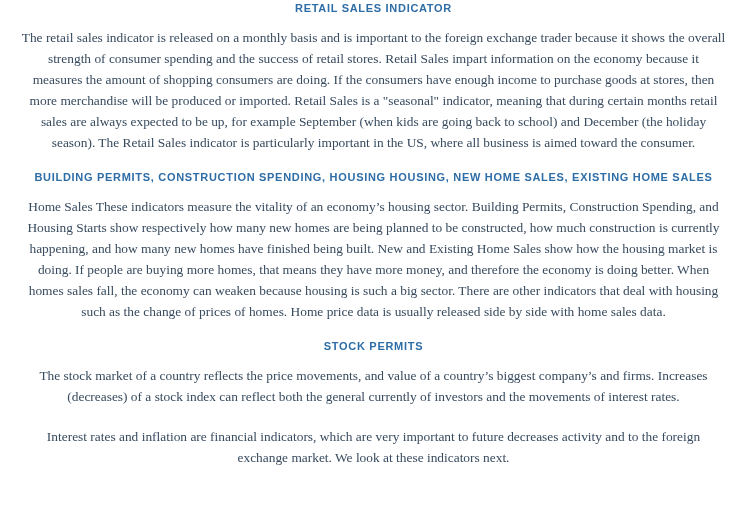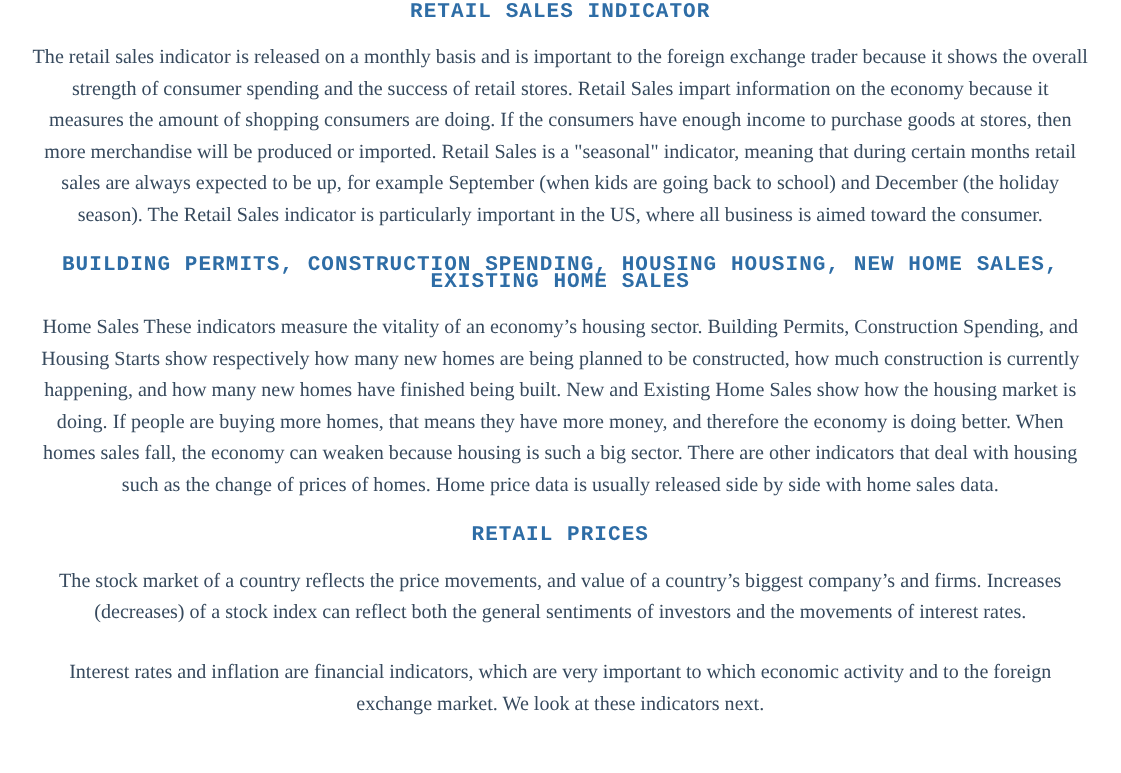--- a/index.html
+++ b/index.html
@@ -12,22 +12,22 @@
     height: 515px;
     overflow: hidden;
   }
   .page {
     box-sizing: border-box;
     width: 747px;
     padding: 3px 20px 0;
     text-align: center;
   }
   .section-heading {
-    font-family: Liberation Mono, monospace;
-    font-size: 14px;
+    font-family: Liberation Sans, sans-serif;
+    font-size: 11px;
     font-weight: bold;
     letter-spacing: 0.7px;
     color: var(--heading_color, #2e6da6);
     margin: 0 0 13px 0;
     line-height: 11px;
   }
   .para {
     font-family: Liberation Serif, serif;
     font-size: 13.4px;
     line-height: 21px;
@@ -43,17 +43,17 @@
 <body>
 
 <div class="page">
 
   <h2 class="section-heading">RETAIL SALES INDICATOR</h2>
   <p class="para">The retail sales indicator is released on a monthly basis and is important to the foreign exchange trader because it shows the overall strength of consumer spending and the success of retail stores. Retail Sales impart information on the economy because it measures the amount of shopping consumers are doing. If the consumers have enough income to purchase goods at stores, then more merchandise will be produced or imported. Retail Sales is a "seasonal" indicator, meaning that during certain months retail sales are always expected to be up, for example September (when kids are going back to school) and December (the holiday season). The Retail Sales indicator is particularly important in the US, where all business is aimed toward the consumer.</p>
 
   <h2 class="section-heading">BUILDING PERMITS, CONSTRUCTION SPENDING, HOUSING HOUSING, NEW HOME SALES, EXISTING HOME SALES</h2>
   <p class="para">Home Sales These indicators measure the vitality of an economy’s housing sector. Building Permits, Construction Spending, and Housing Starts show respectively how many new homes are being planned to be constructed, how much construction is currently happening, and how many new homes have finished being built. New and Existing Home Sales show how the housing market is doing. If people are buying more homes, that means they have more money, and therefore the economy is doing better. When homes sales fall, the economy can weaken because housing is such a big sector. There are other indicators that deal with housing such as the change of prices of homes. Home price data is usually released side by side with home sales data.</p>
 
-  <h2 class="section-heading">RETAIL PRICES</h2>
-  <p class="para">The stock market of a country reflects the price movements, and value of a country’s biggest company’s and firms. Increases (decreases) of a stock index can reflect both the general sentiments of investors and the movements of interest rates.</p>
-  <p class="para spaced">Interest rates and inflation are financial indicators, which are very important to which economic activity and to the foreign exchange market. We look at these indicators next.</p>
+  <h2 class="section-heading">STOCK PERMITS</h2>
+  <p class="para">The stock market of a country reflects the price movements, and value of a country’s biggest company’s and firms. Increases (decreases) of a stock index can reflect both the general currently of investors and the movements of interest rates.</p>
+  <p class="para spaced">Interest rates and inflation are financial indicators, which are very important to future decreases activity and to the foreign exchange market. We look at these indicators next.</p>
 
 </div>
 
 </body></html>

